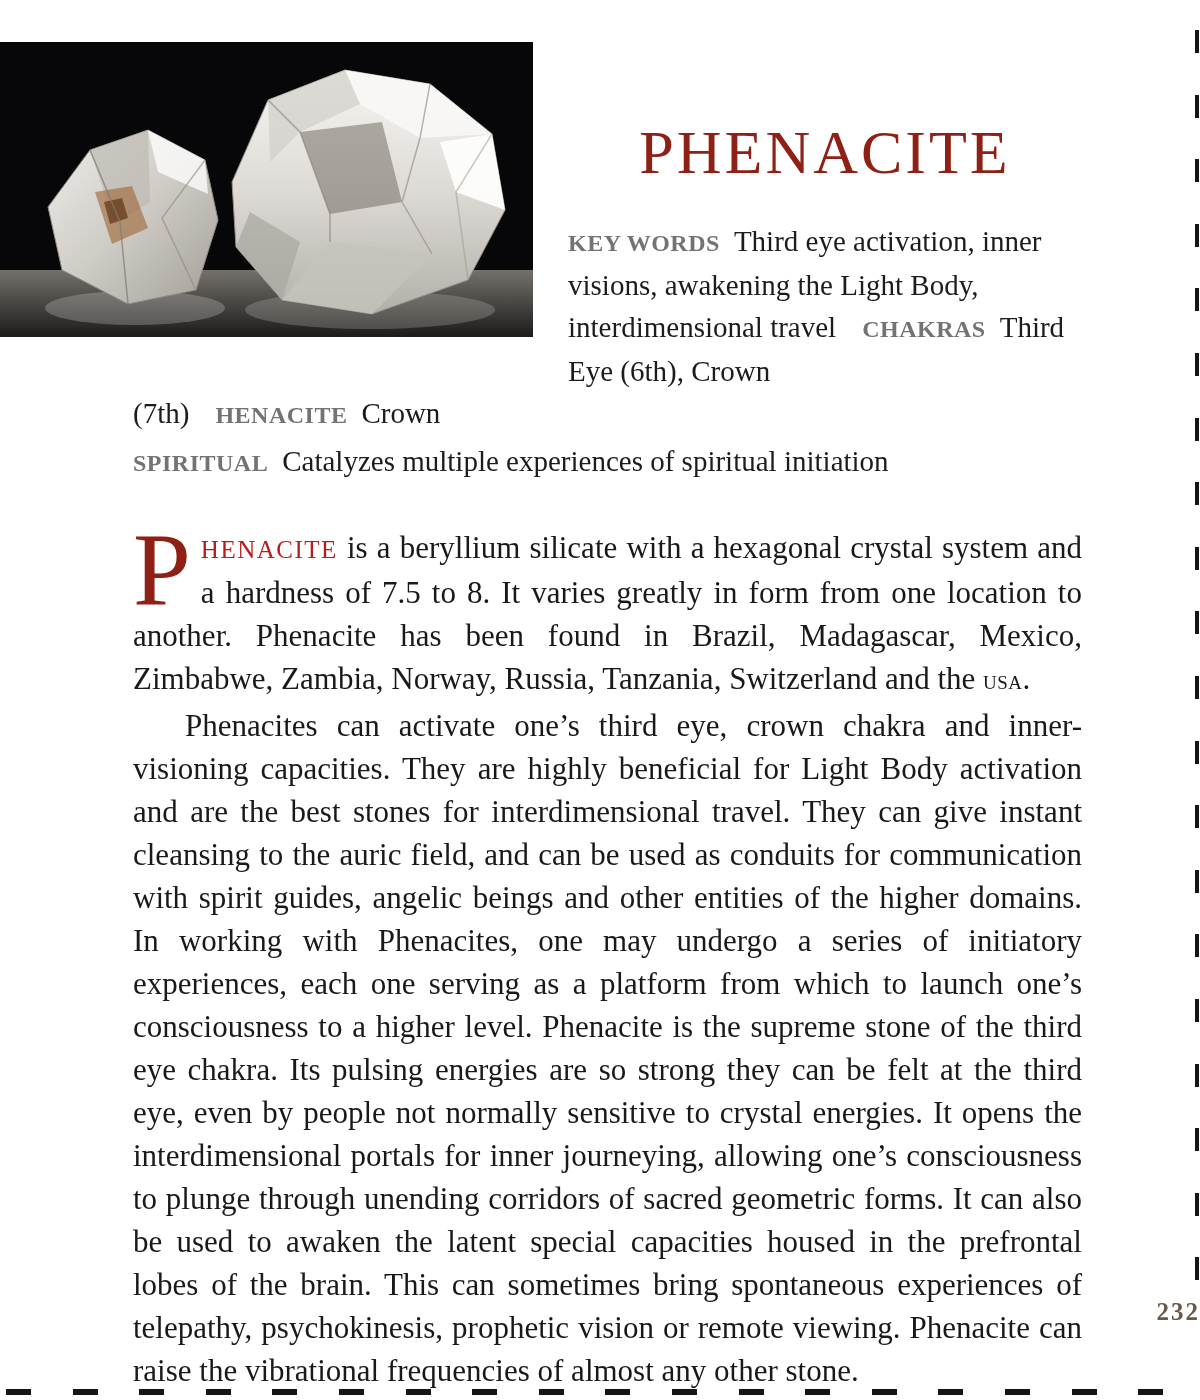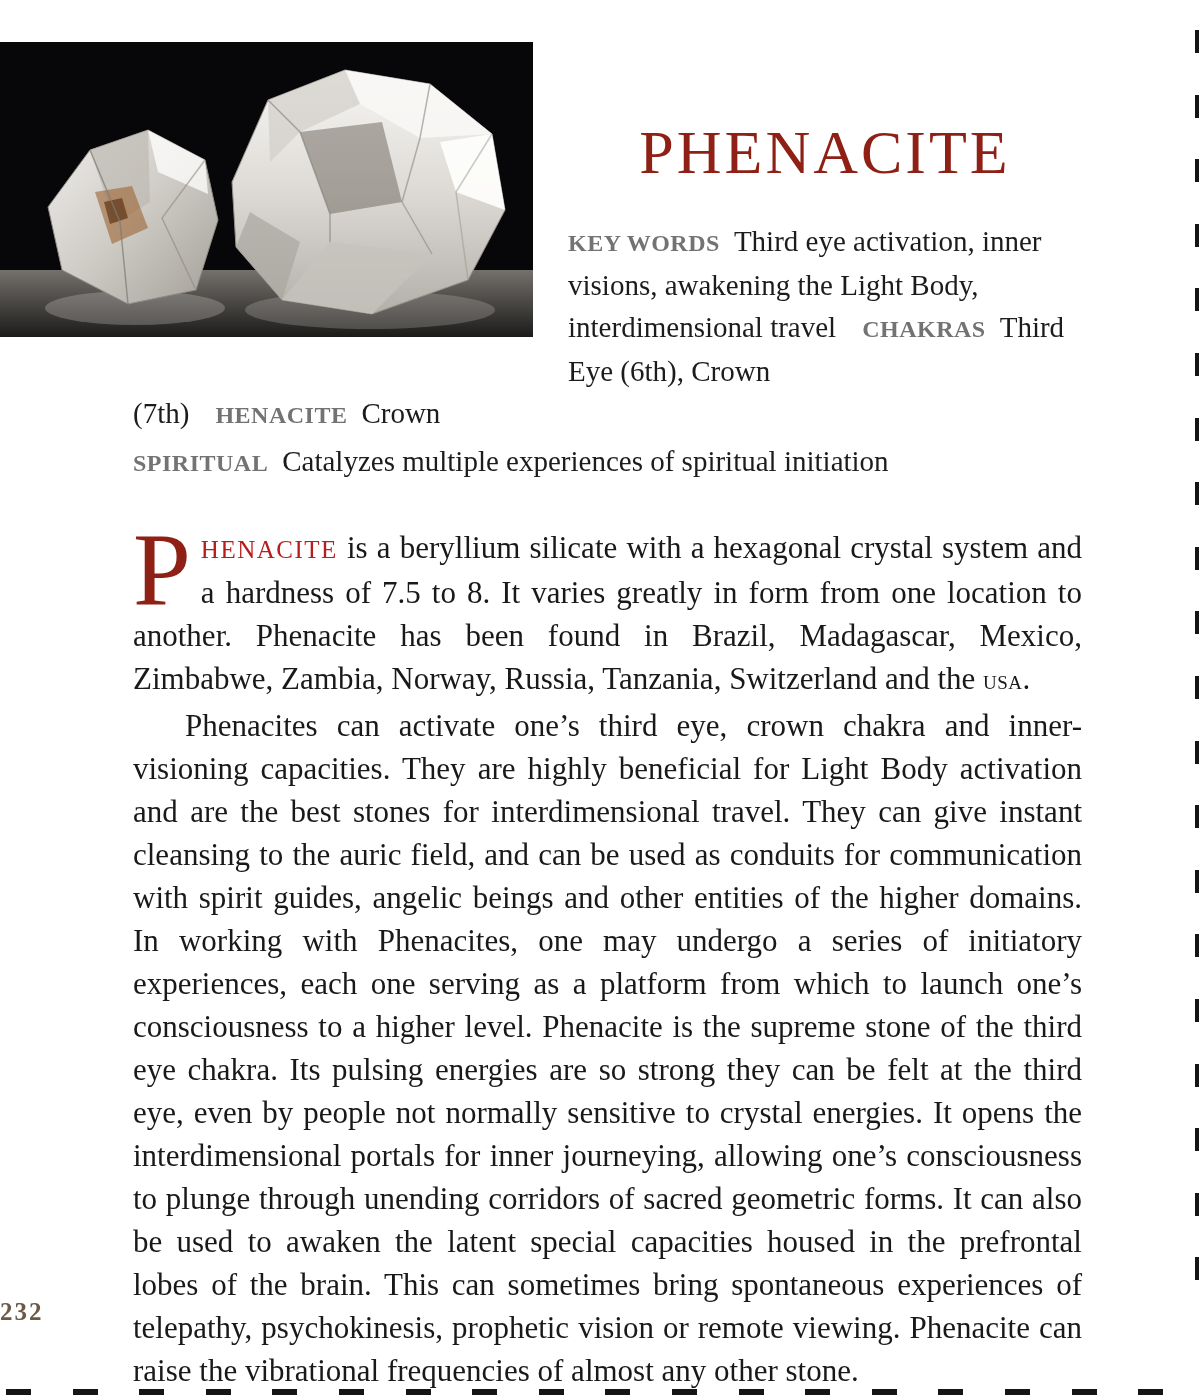--- a/index.html
+++ b/index.html
@@ -71,21 +71,21 @@
   }
   .smallcaps{
     font-size:19px;
     letter-spacing:0.5px;
   }
   
   .page-number{
     position:absolute;
     top:1298px;left:0;
     width:100%;
-    text-align:left;
+    text-align:right;
     font-size:25px;
     font-weight:bold;
     letter-spacing:2px;
     color:#6b5948;
   }
   
   .edge-ticks-right{
     position:absolute;
     top:30px;right:1px;
     width:4px;height:1268px;

